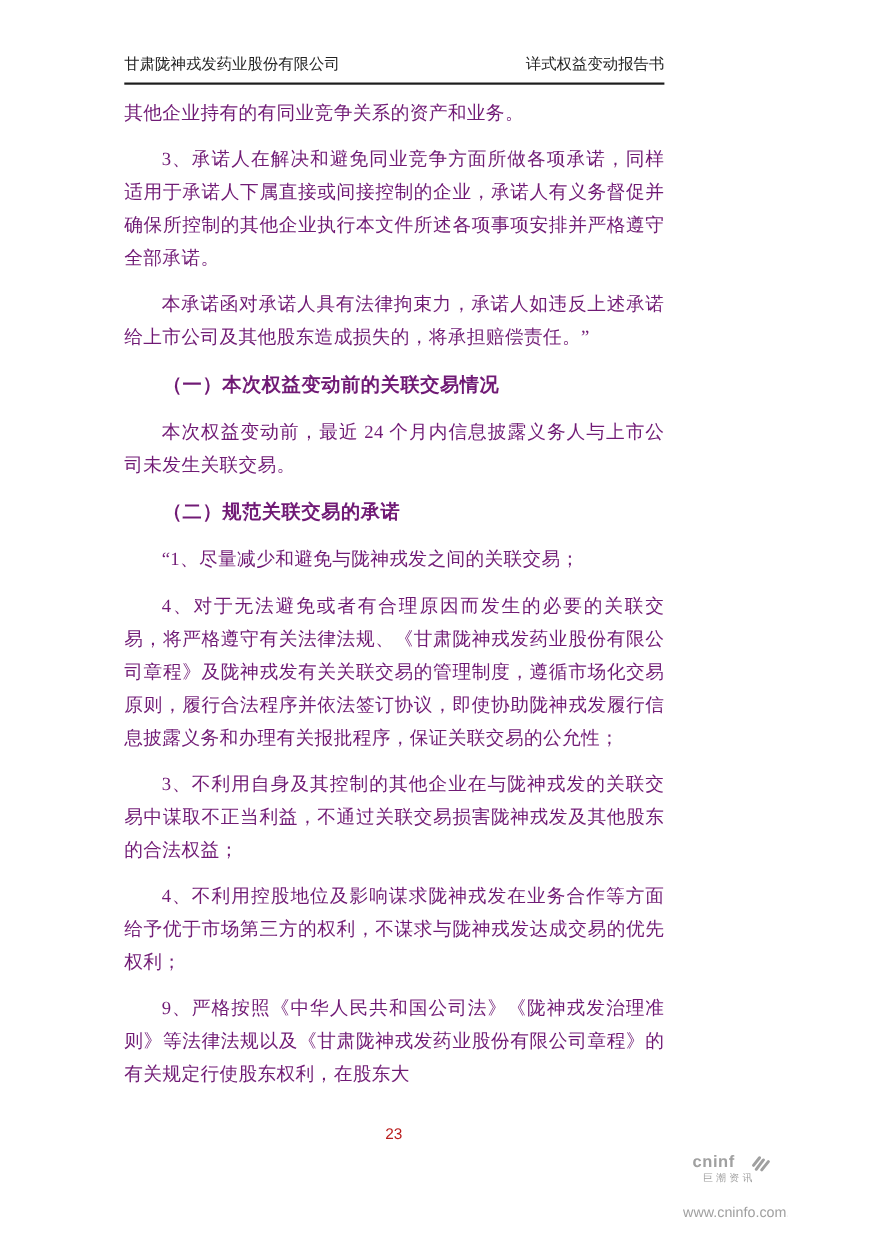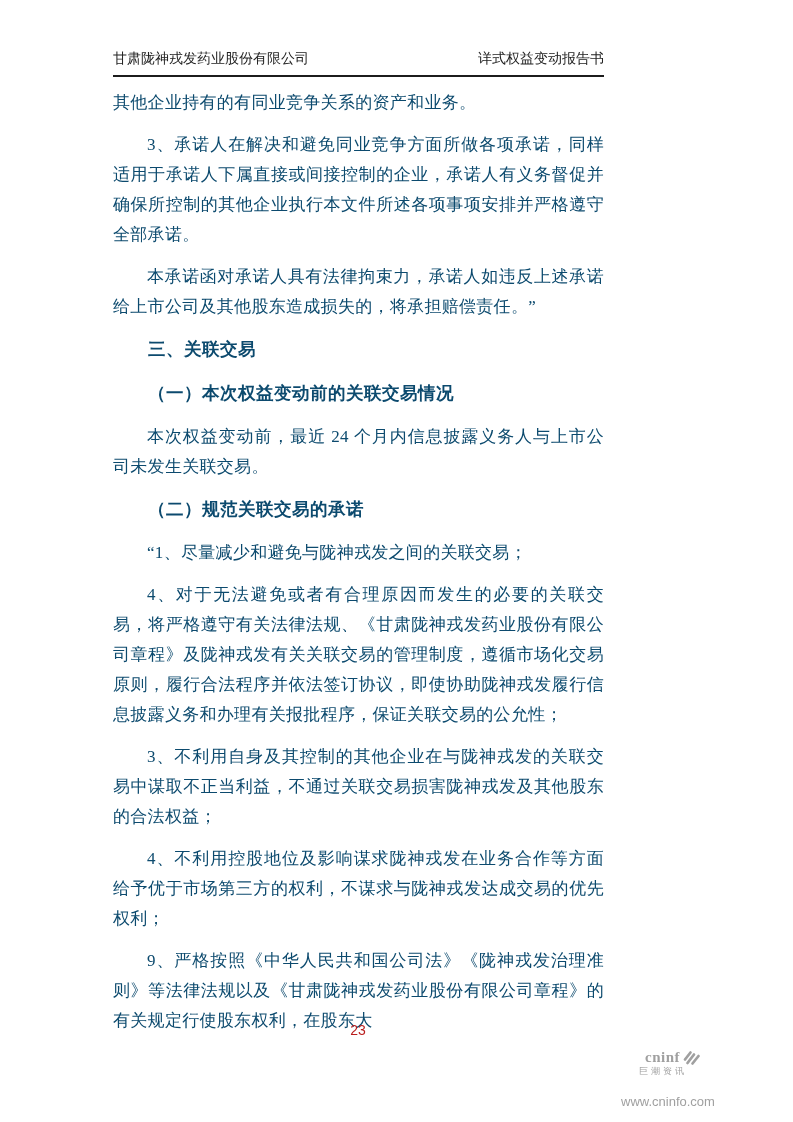--- a/index.html
+++ b/index.html
@@ -31,21 +31,21 @@
     left: 113px;
     right: 112px;
     top: 88px;
   }
   .content p {
     font-size: 17px;
     line-height: 30px;
     text-align: justify;
     text-indent: 2em;
     margin-bottom: 12px;
-    color: #0c4a6e;
+    color: #701a75;
     letter-spacing: 0.3px;
   }
   .content p.noindent { text-indent: 0; }
   .content p.heading {
     font-family: "Liberation Sans", "DejaVu Sans", sans-serif;
     font-weight: 700;
     font-size: 17.5px;
     letter-spacing: 0.5px;
     margin-top: 2px;
     margin-bottom: 14px;
@@ -68,22 +68,21 @@
     width: 80px;
     color: #a0a0a0;
     font-family: "Liberation Sans", "DejaVu Sans", sans-serif;
     text-align: right;
     line-height: 1.1;
   }
   .logo-row {
     display: flex;
     justify-content: flex-end;
     align-items: center;
-    gap: 2px;
-    font-family: Liberation Serif, serif;
+    gap: 14px;
   }
   .logo-brand {
     font-weight: 700;
     font-size: 15px;
     letter-spacing: 0.5px;
   }
   .logo-icon { display: inline-flex; }
   .logo-cn {
     font-size: 9px;
     letter-spacing: 3px;
@@ -104,21 +103,20 @@
 
   <div class="header">
     <span>甘肃陇神戎发药业股份有限公司</span>
     <span>详式权益变动报告书</span>
   </div>
 
   <div class="content">
     <p class="noindent">其他企业持有的有同业竞争关系的资产和业务。</p>
     <p>3、承诺人在解决和避免同业竞争方面所做各项承诺，同样适用于承诺人下属直接或间接控制的企业，承诺人有义务督促并确保所控制的其他企业执行本文件所述各项事项安排并严格遵守全部承诺。</p>
     <p>本承诺函对承诺人具有法律拘束力，承诺人如违反上述承诺给上市公司及其他股东造成损失的，将承担赔偿责任。”</p>
-    <p class="heading">三、关联交易</p>
     <p class="heading">（一）本次权益变动前的关联交易情况</p>
     <p>本次权益变动前，最近 24 个月内信息披露义务人与上市公司未发生关联交易。</p>
     <p class="heading">（二）规范关联交易的承诺</p>
     <p>“1、尽量减少和避免与陇神戎发之间的关联交易；</p>
     <p>4、对于无法避免或者有合理原因而发生的必要的关联交易，将严格遵守有关法律法规、《甘肃陇神戎发药业股份有限公司章程》及陇神戎发有关关联交易的管理制度，遵循市场化交易原则，履行合法程序并依法签订协议，即使协助陇神戎发履行信息披露义务和办理有关报批程序，保证关联交易的公允性；</p>
     <p>3、不利用自身及其控制的其他企业在与陇神戎发的关联交易中谋取不正当利益，不通过关联交易损害陇神戎发及其他股东的合法权益；</p>
     <p>4、不利用控股地位及影响谋求陇神戎发在业务合作等方面给予优于市场第三方的权利，不谋求与陇神戎发达成交易的优先权利；</p>
     <p>9、严格按照《中华人民共和国公司法》《陇神戎发治理准则》等法律法规以及《甘肃陇神戎发药业股份有限公司章程》的有关规定行使股东权利，在股东大</p>
   </div>
 

